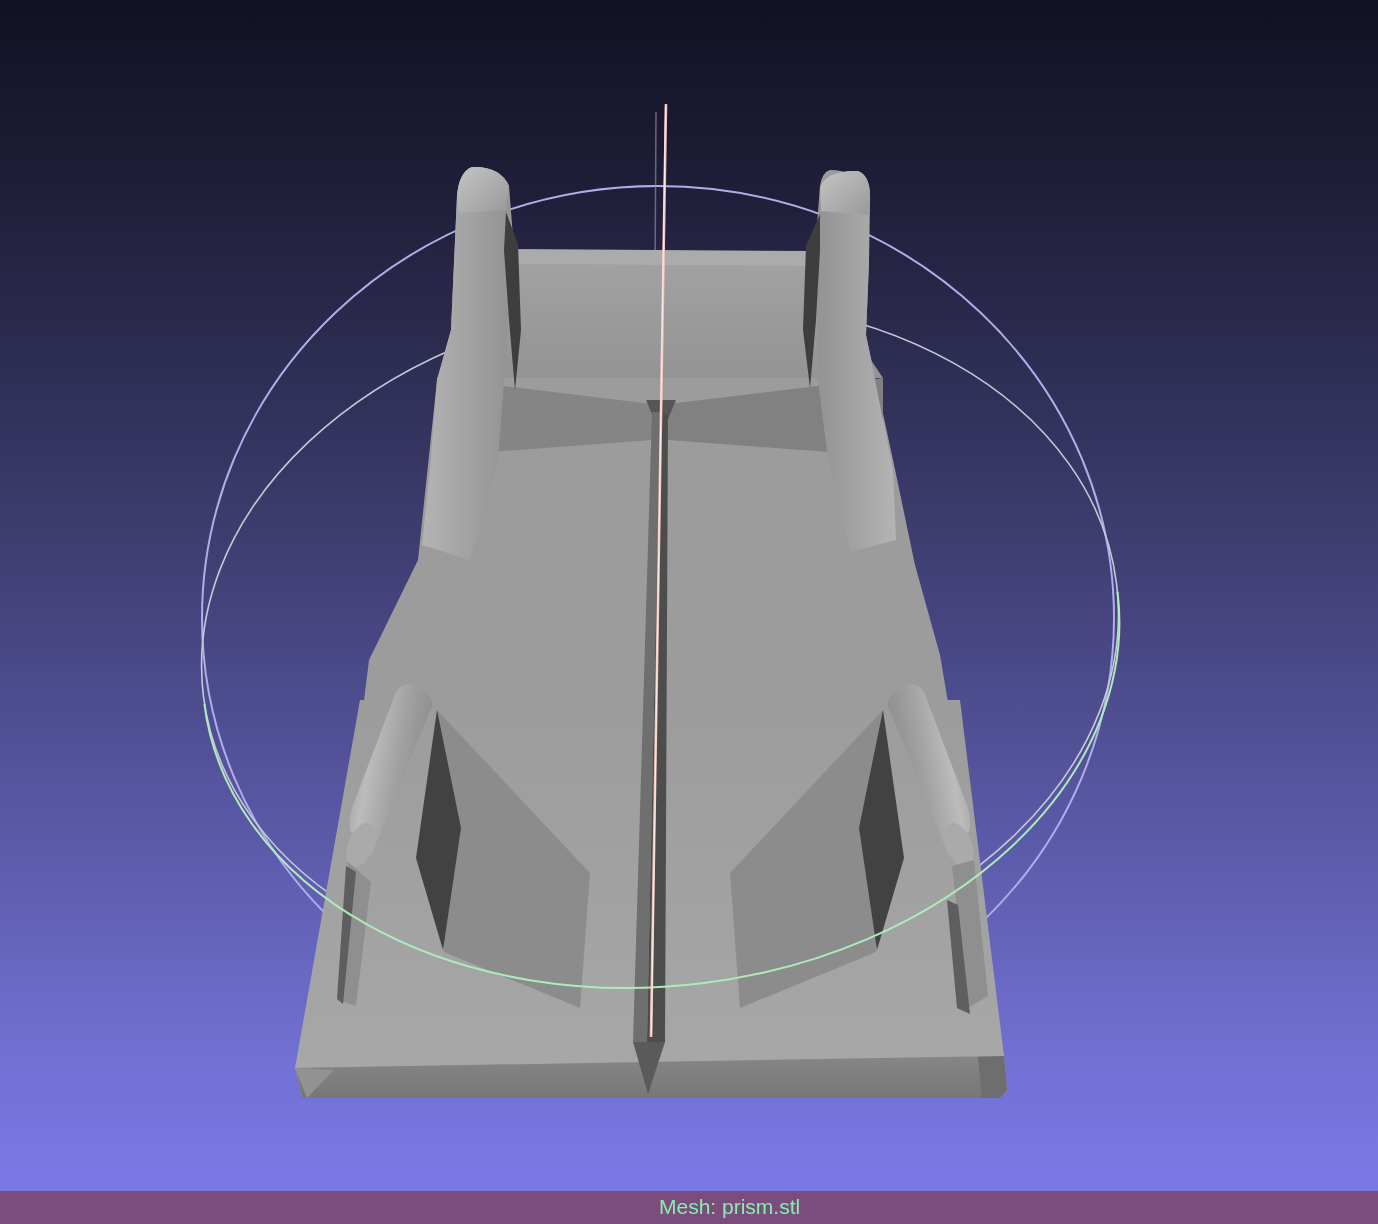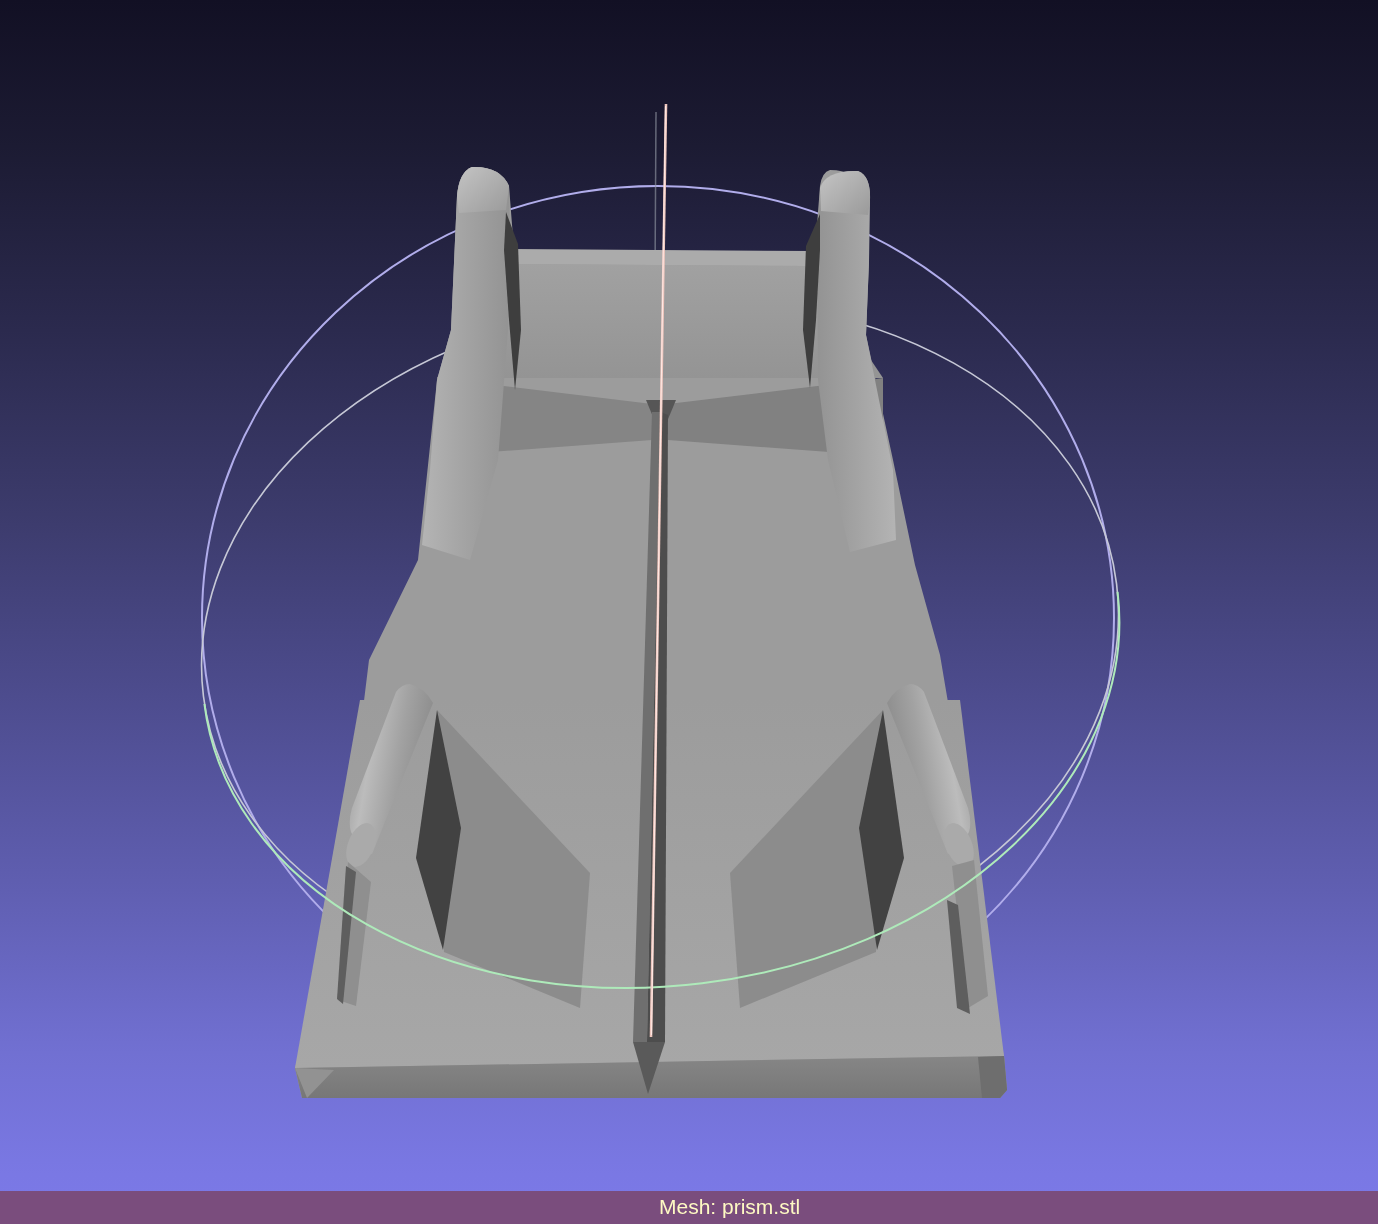--- a/index.html
+++ b/index.html
@@ -14,21 +14,21 @@
       #121024 0%, #1c1b33 12%, #2b2a4e 27%, #3c3b6c 42%,
       #4c4b8c 56%, #5f5eb0 72%, #7170d2 86%, #7a78e4 96%, #7b79e8 100%);
   }
   svg.scene{position:absolute;left:0;top:0;}
   .statusbar{
     position:absolute;left:0;bottom:0;width:1378px;height:33px;
     background:#7a4d7d;overflow:hidden;
   }
   .statusbar .line{
     position:absolute;left:659px;white-space:nowrap;
-    color:#fef9c3;font-size:21px;line-height:25px;
+    color:#86efac;font-size:21px;line-height:25px;
   }
   .statusbar .line1{top:3px;}
   .statusbar .line2{top:28px;}
 </style>
 </head>
 <body>
 
 <div class="viewport">
 
   <svg class="scene" width="1378" height="1224" viewBox="0 0 1378 1224">

